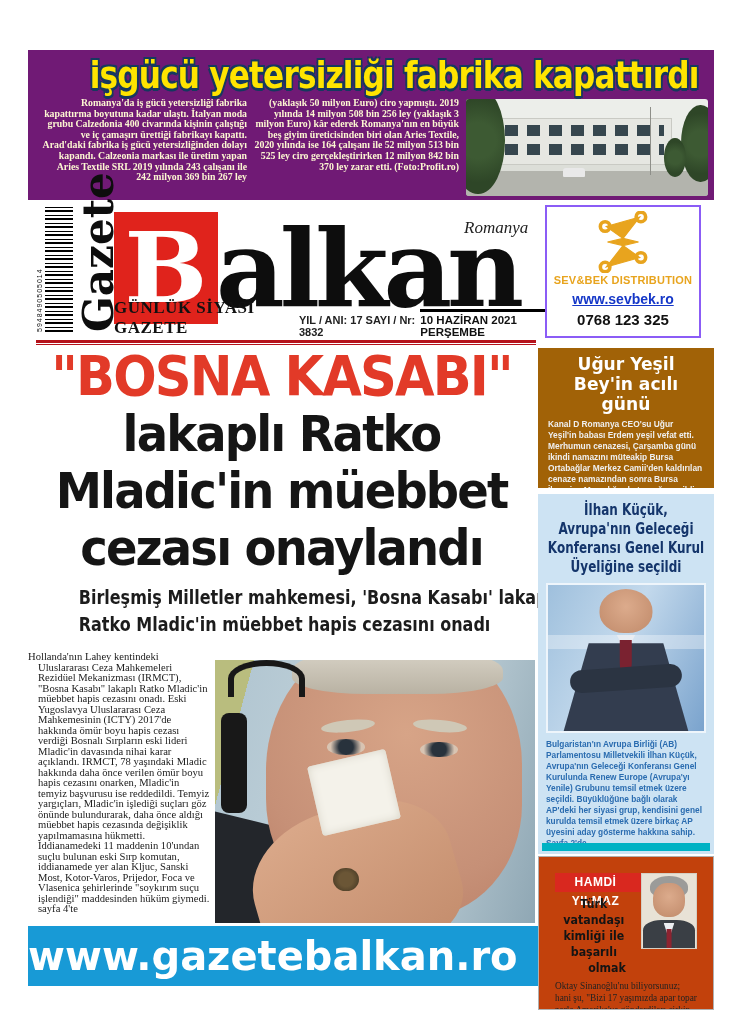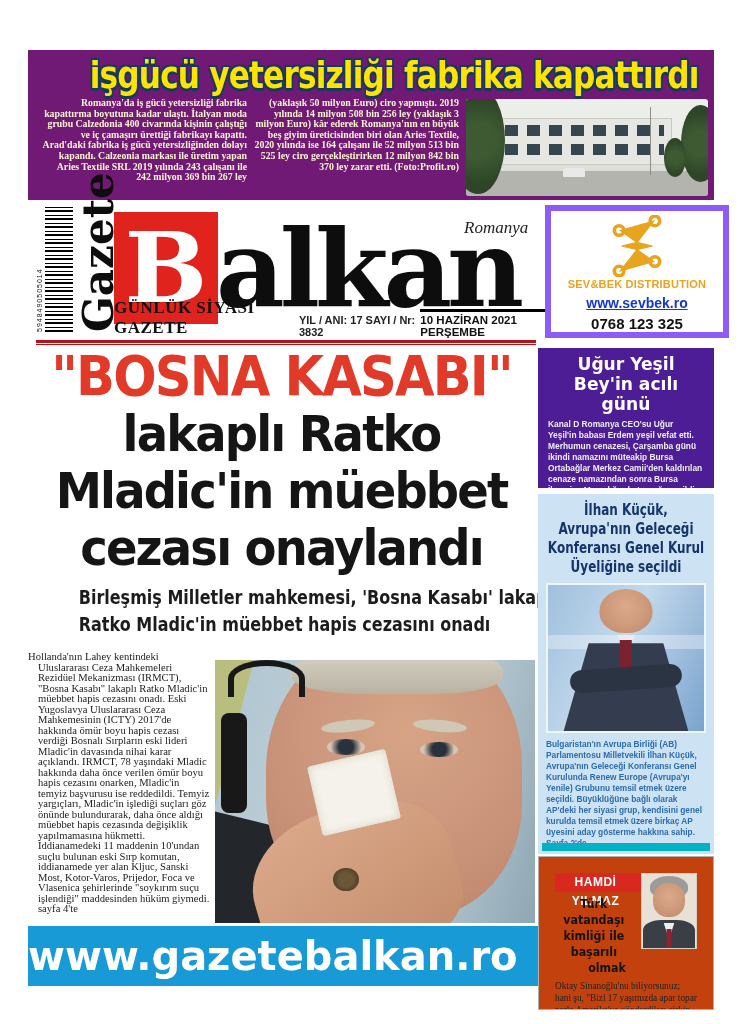--- a/index.html
+++ b/index.html
@@ -49,22 +49,22 @@
           font-size:17px;color:#222;}
   .mast-row{position:absolute;left:86px;right:155px;top:114px;height:24px;display:flex;
             justify-content:space-between;align-items:flex-end;}
   .tagline{font-family:"Liberation Serif",serif;font-weight:700;font-size:17px;color:#111;letter-spacing:.5px;margin-top:30px;}
   .issue{font-weight:700;font-size:11px;color:#222;}
   .mast-date{font-weight:800;font-size:11.5px;color:#111;border-top:3px solid #000;padding-top:2px;}
   .red-rule{position:absolute;left:8px;top:140px;width:500px;height:6px;
             background:linear-gradient(#b5121b 0 3px,#fff 3px 4px,#b5121b 4px 5px,rgba(0,0,0,0) 5px);}
 
   
-  .ad-box{position:absolute;left:545px;top:205px;width:184px;height:133px;background:#fff;
-          border:6px solid #8b5cf6;text-align:center;padding-top:4px;}
+  .ad-box{position:absolute;left:545px;top:205px;width:156px;height:133px;background:#fff;
+          border:2px solid #8b5cf6;text-align:center;padding-top:4px;}
   .ad-logo{display:block;margin:0 auto;}
   .ad-brand{font-weight:700;font-size:11px;color:#e8a41e;letter-spacing:.2px;margin-top:1px;}
   .ad-url{display:inline-block;margin-top:5px;font-weight:800;font-size:14px;color:#1537c8;
           text-decoration:underline;text-align:right;}
   .ad-phone{font-weight:800;font-size:15px;color:#111;margin-top:3px;}
 
   
   .headline-block{position:absolute;left:28px;top:346px;width:507px;text-align:center;}
   .nowrap-c{white-space:nowrap;transform-origin:center top;}
   .hl-red{font-family:"DejaVu Sans",sans-serif;font-weight:800;font-size:55px;line-height:60px;
@@ -102,21 +102,21 @@
   .article-body{margin:0;font-family:"Liberation Serif",serif;font-size:10.6px;line-height:10.5px;
      color:#1a1a1a;padding-left:10px;text-indent:-10px;}
 
   
   .bottom-banner{position:absolute;left:28px;top:926px;width:590px;height:60px;background:#189ad6;
      display:flex;align-items:center;justify-content:flex-start;text-decoration:none;}
   .bottom-banner span{font-family:"DejaVu Sans",sans-serif;font-weight:800;font-size:40px;color:#fff;
      white-space:nowrap;}
 
   
-  .sb-obituary{position:absolute;left:538px;top:348px;width:176px;height:140px;background:#4c1d95;
+  .sb-obituary{position:absolute;left:538px;top:348px;width:176px;height:140px;background:#a16207;
      color:#fff;padding:6px 10px;overflow:hidden;}
   .ob-title{text-align:center;font-family:"DejaVu Sans",sans-serif;font-weight:800;font-size:18px;
      line-height:20px;transform:scaleX(.95);transform-origin:center top;}
   .ob-body{margin:5px 0 0;font-weight:700;font-size:8.4px;line-height:11px;color:#efefef;}
 
   .sb-conference{position:absolute;left:538px;top:494px;width:176px;height:360px;background:#cde3f3;
      overflow:hidden;}
   .cf-title{margin:7px auto 0;width:200px;margin-left:-12px;text-align:center;
      font-family:"DejaVu Sans",sans-serif;font-weight:800;font-size:15px;line-height:19px;color:#14356b;
      transform:scaleX(.8);transform-origin:center top;}

